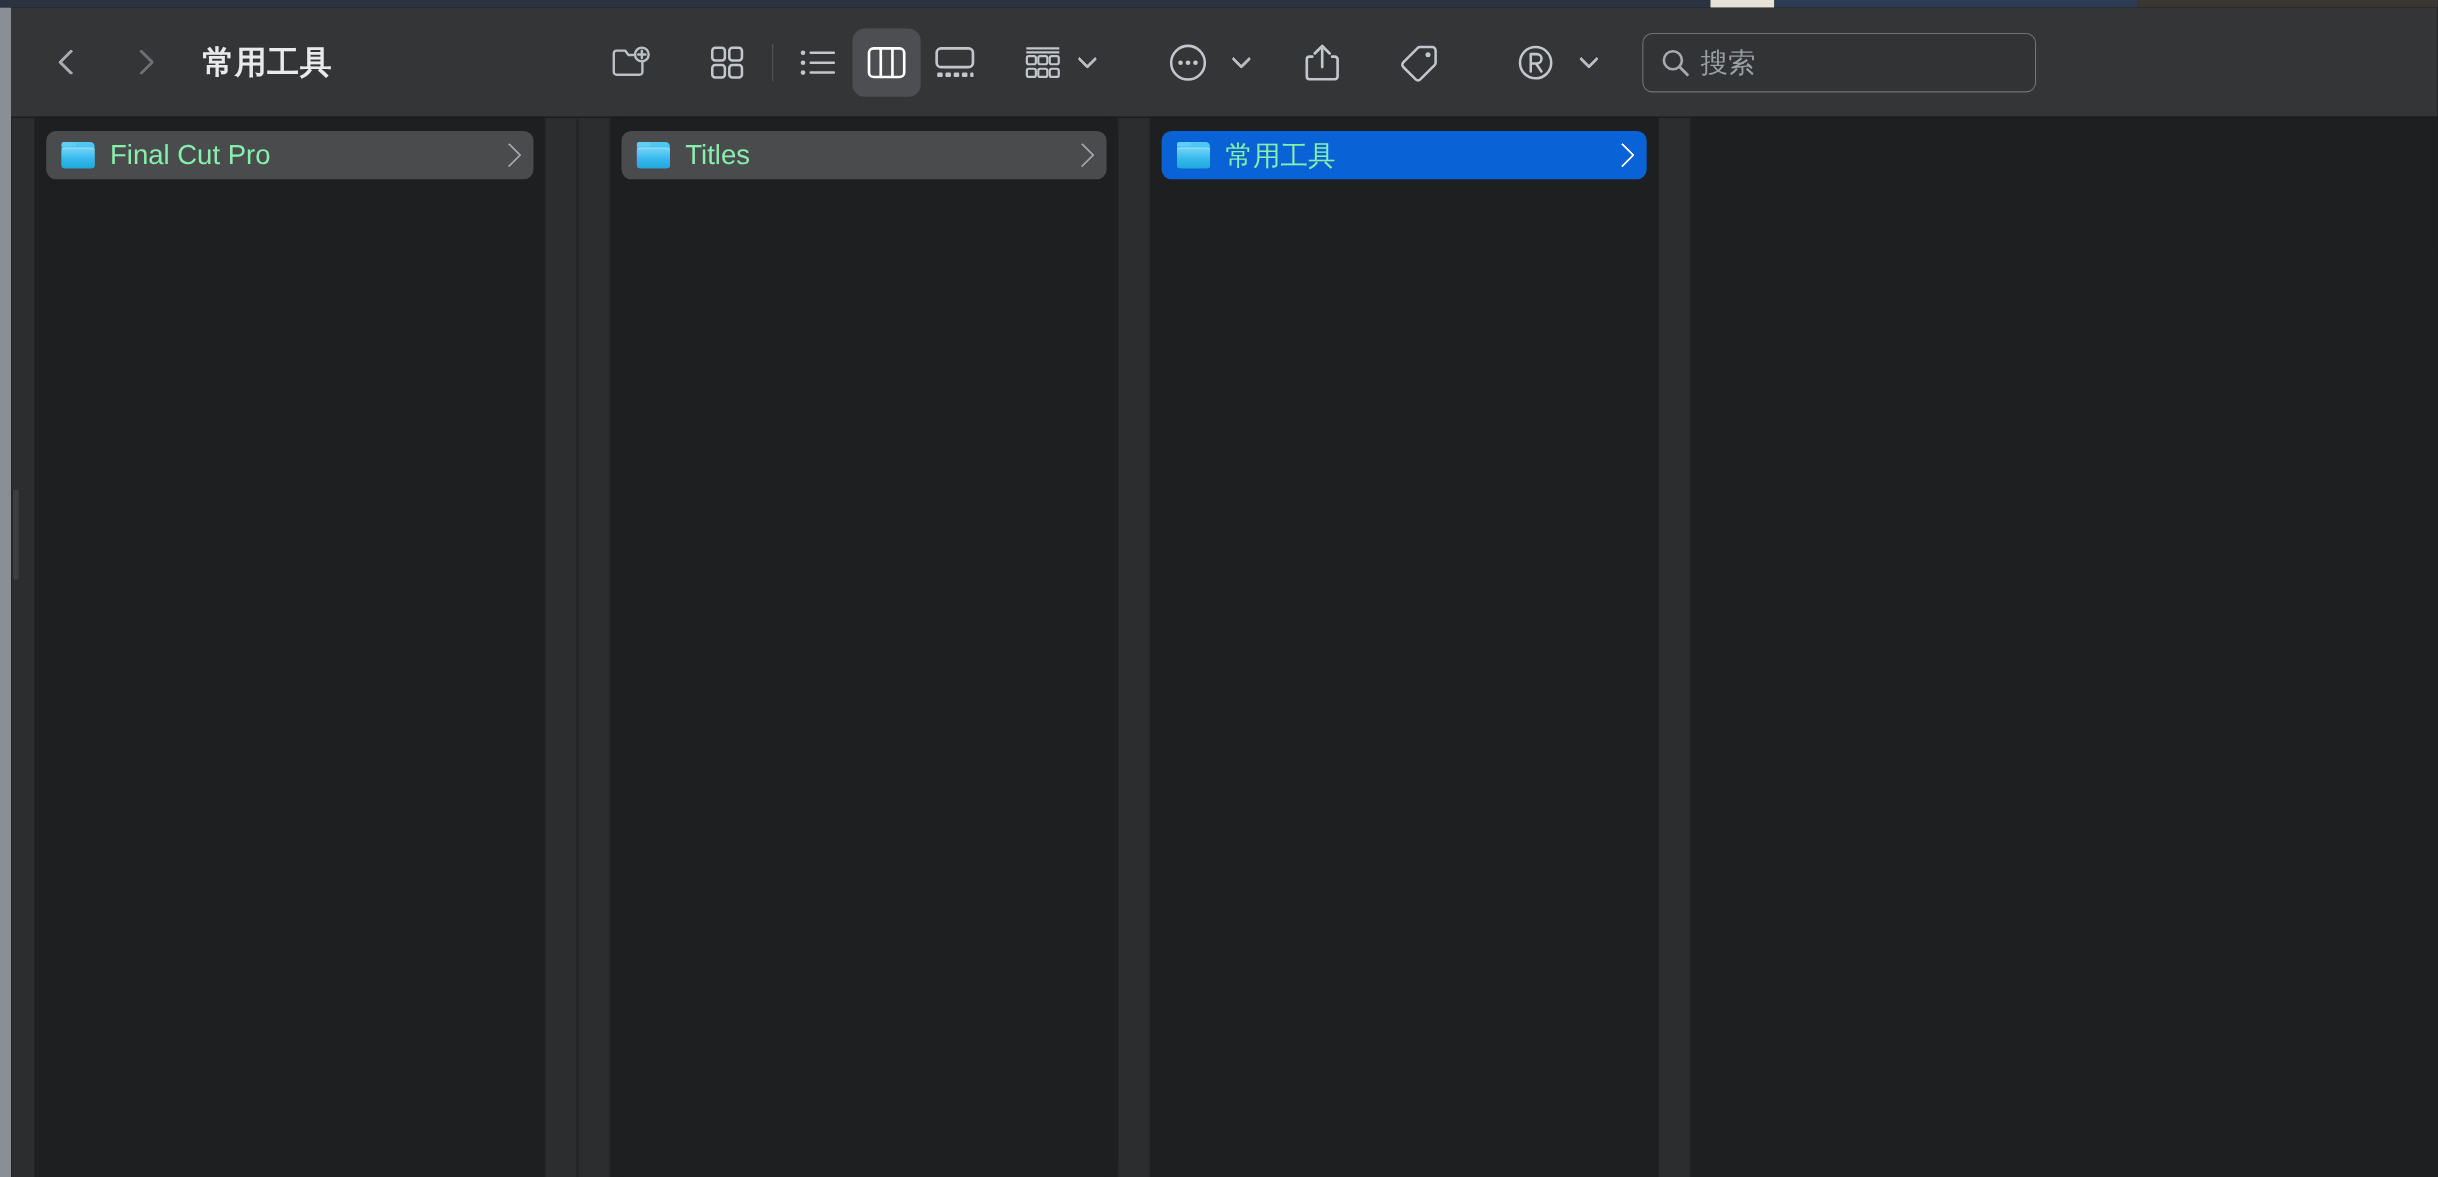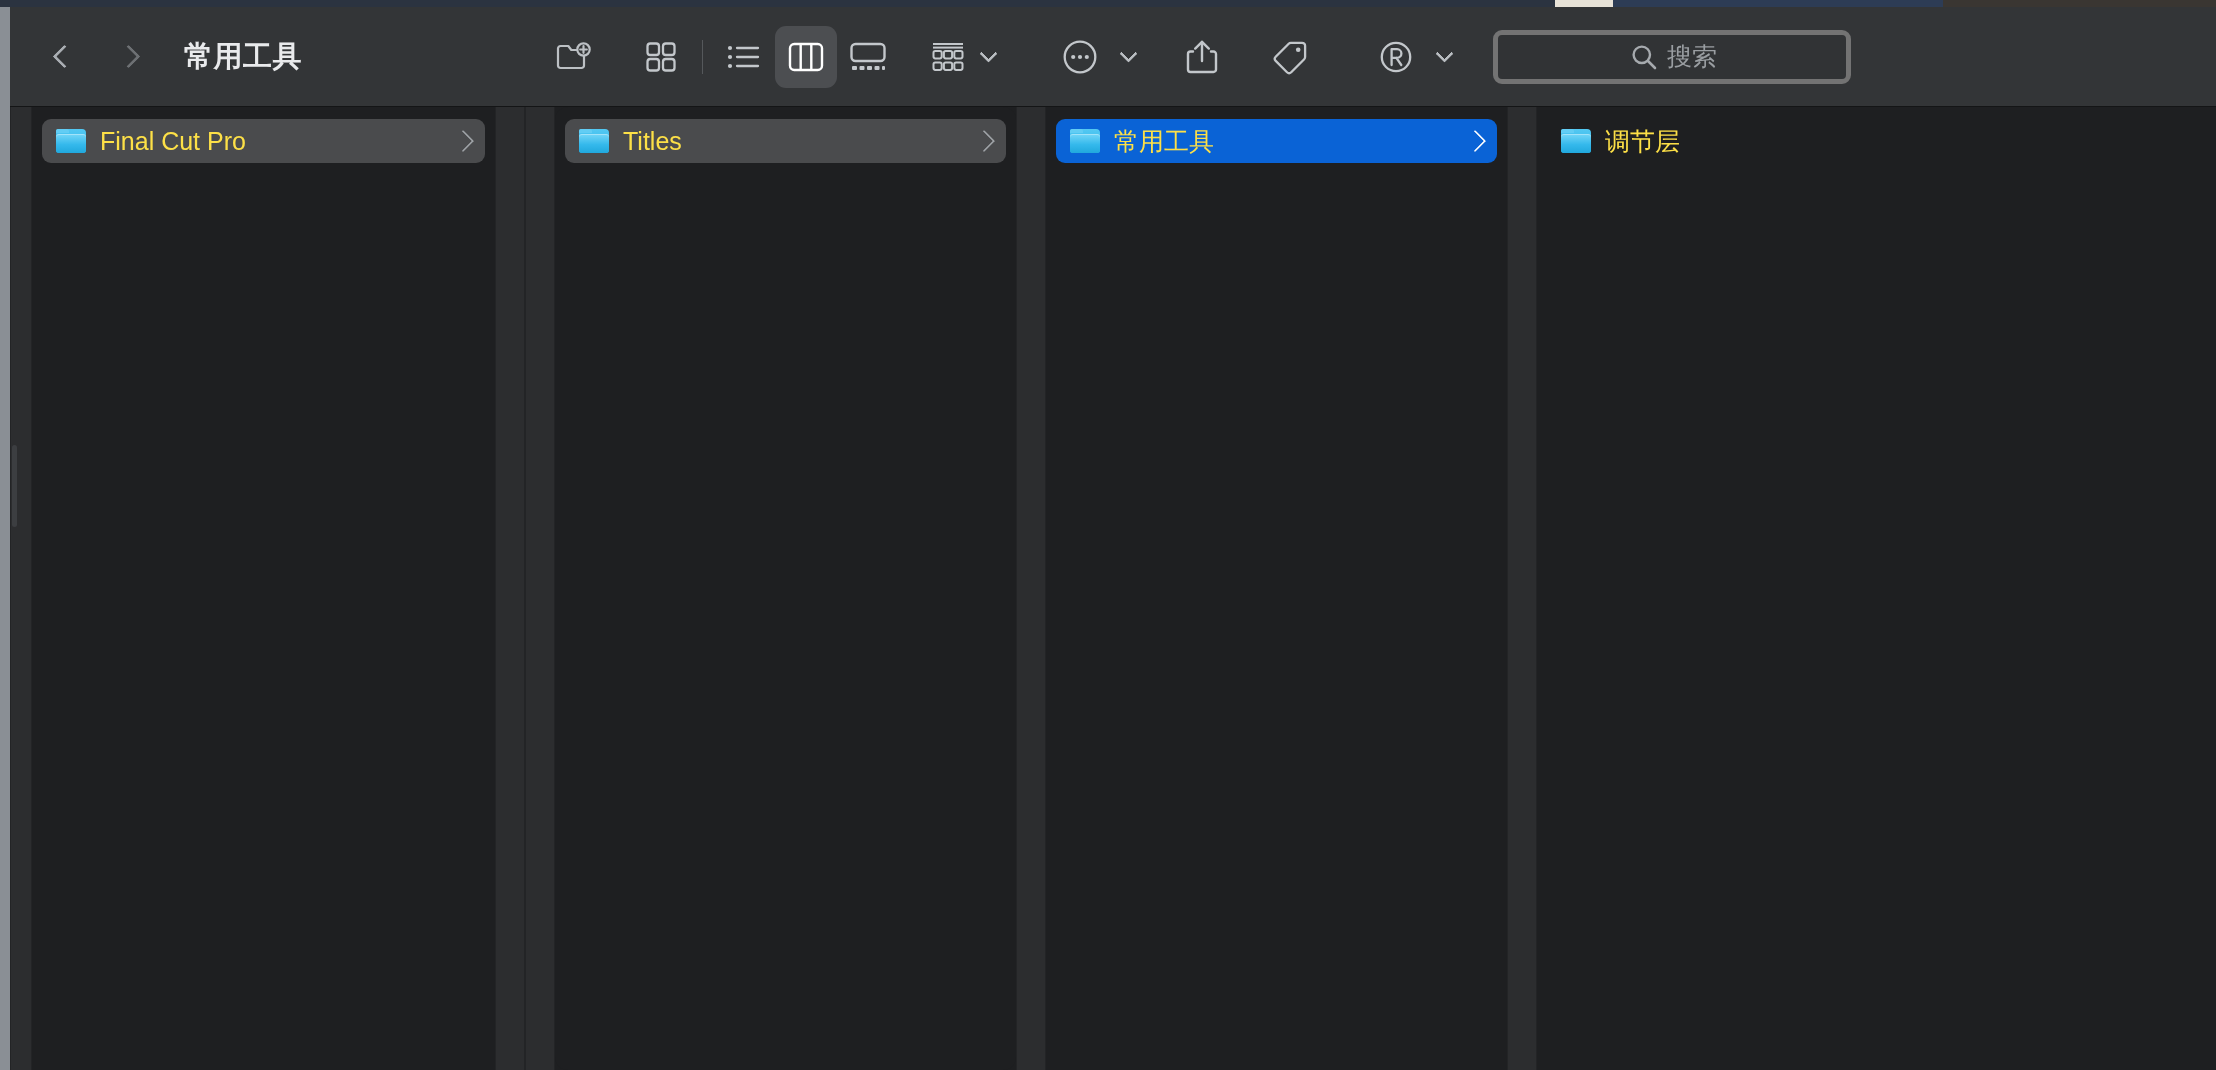--- a/index.html
+++ b/index.html
@@ -124,29 +124,28 @@
     transform: rotate(45deg) translate(-2px,-2px);
   }
 
   .gap-l { margin-left: 44px; }
   .gap-m { margin-left: 26px; }
 
   
   .search-field {
     width: 358px;
     height: 54px;
-    border: 5px solid #737373;
+    border: 1px solid #737373;
     border-radius: 9px;
     background: #313335;
     display: flex;
     align-items: center;
     padding: 0 12px;
     margin-left: 32px;
     cursor: text;
-    justify-content: center;
   }
   .search-icon-wrap {
     width: 34px; height: 34px;
     display: flex; align-items: center; justify-content: center;
     flex: 0 0 auto;
     color: #a6aaae;
   }
   .search-placeholder {
     font-size: 25px;
     color: #9a9ea2;
@@ -219,21 +218,21 @@
     position: absolute;
     left: 0; top: 5px;
     width: 30px; height: 19px;
     border-radius: 3px;
     background: linear-gradient(180deg, #74d6f7 0%, #35b9ec 55%, #20a8dd 100%);
     box-shadow: inset 0 1px 0 rgba(255,255,255,0.35);
   }
 
   .row-label {
     font-size: 25px;
-    color: #fde047;
+    color: #86efac;
     white-space: nowrap;
     overflow: hidden;
     text-overflow: ellipsis;
     flex: 1 1 auto;
   }
   .row-chev {
     flex: 0 0 auto;
     width: 16px; height: 16px;
     border-right: 2.8px solid #9fa3a7;
     border-top: 2.8px solid #9fa3a7;
@@ -440,26 +439,16 @@
             <span class="fi-tab"></span>
             <span class="fi-front"></span>
         </span>
         <span class="row-label">常用工具</span>
         <span class="row-chev"></span>
       </div>
     </div>
 
     <div class="col-divider"></div>
 
-    <div class="column c5">
-      <div class="row">
-        <span class="folder-icon">
-          <span class="fi-back"></span>
-            <span class="fi-tab"></span>
-            <span class="fi-front"></span>
-        </span>
-        <span class="row-label">调节层</span>
-      </div>
-    </div>
 
   </div>
 
 </div>
 
 </body></html>

